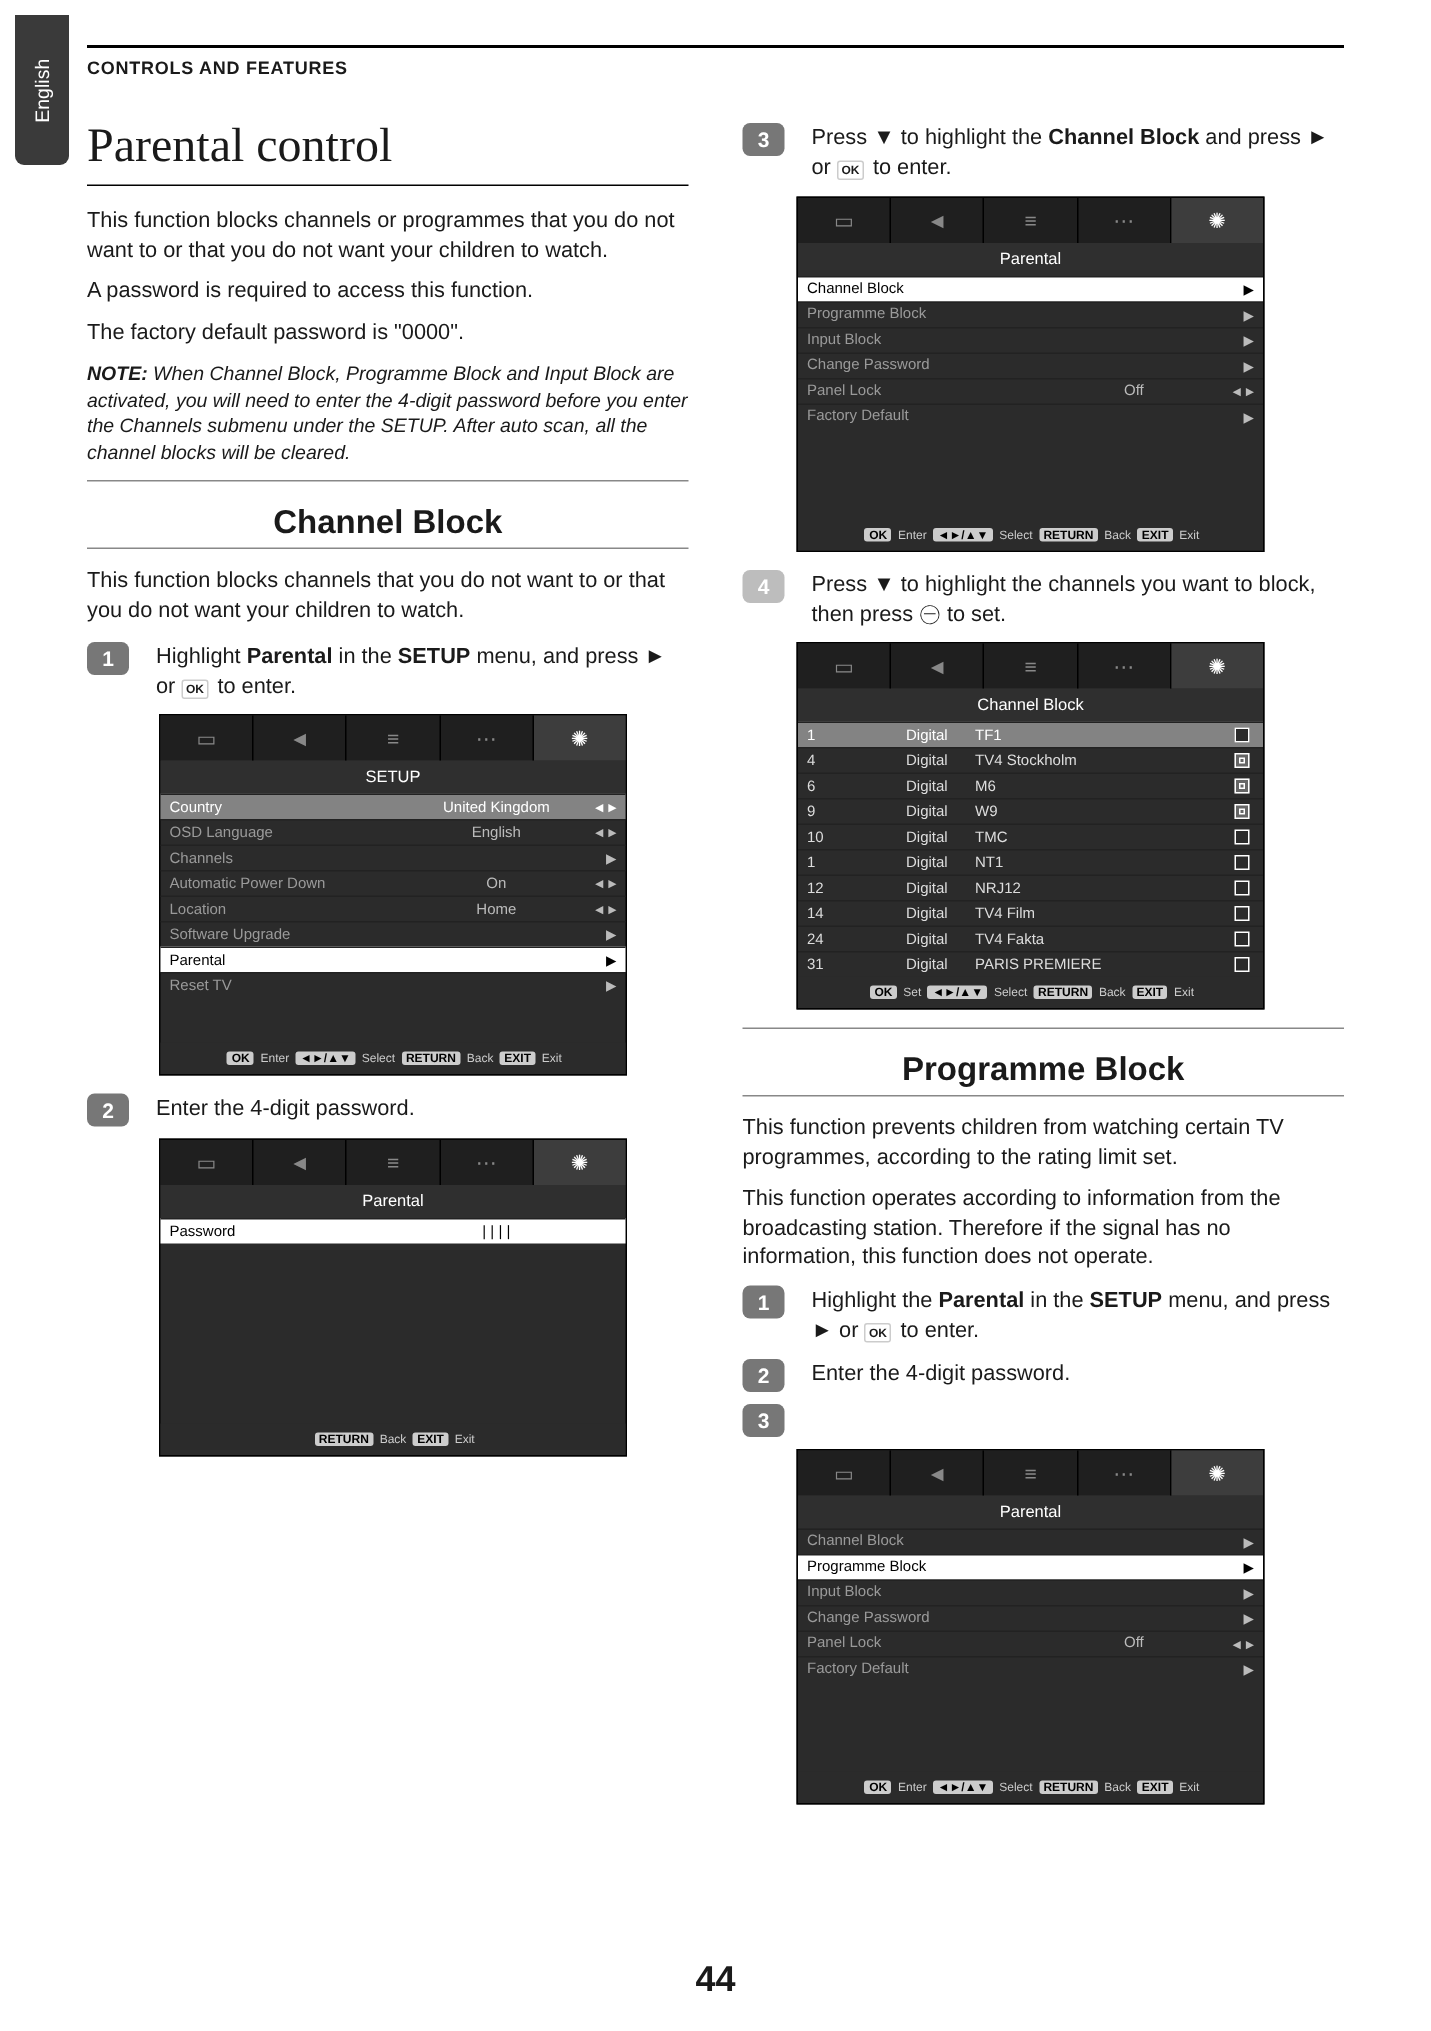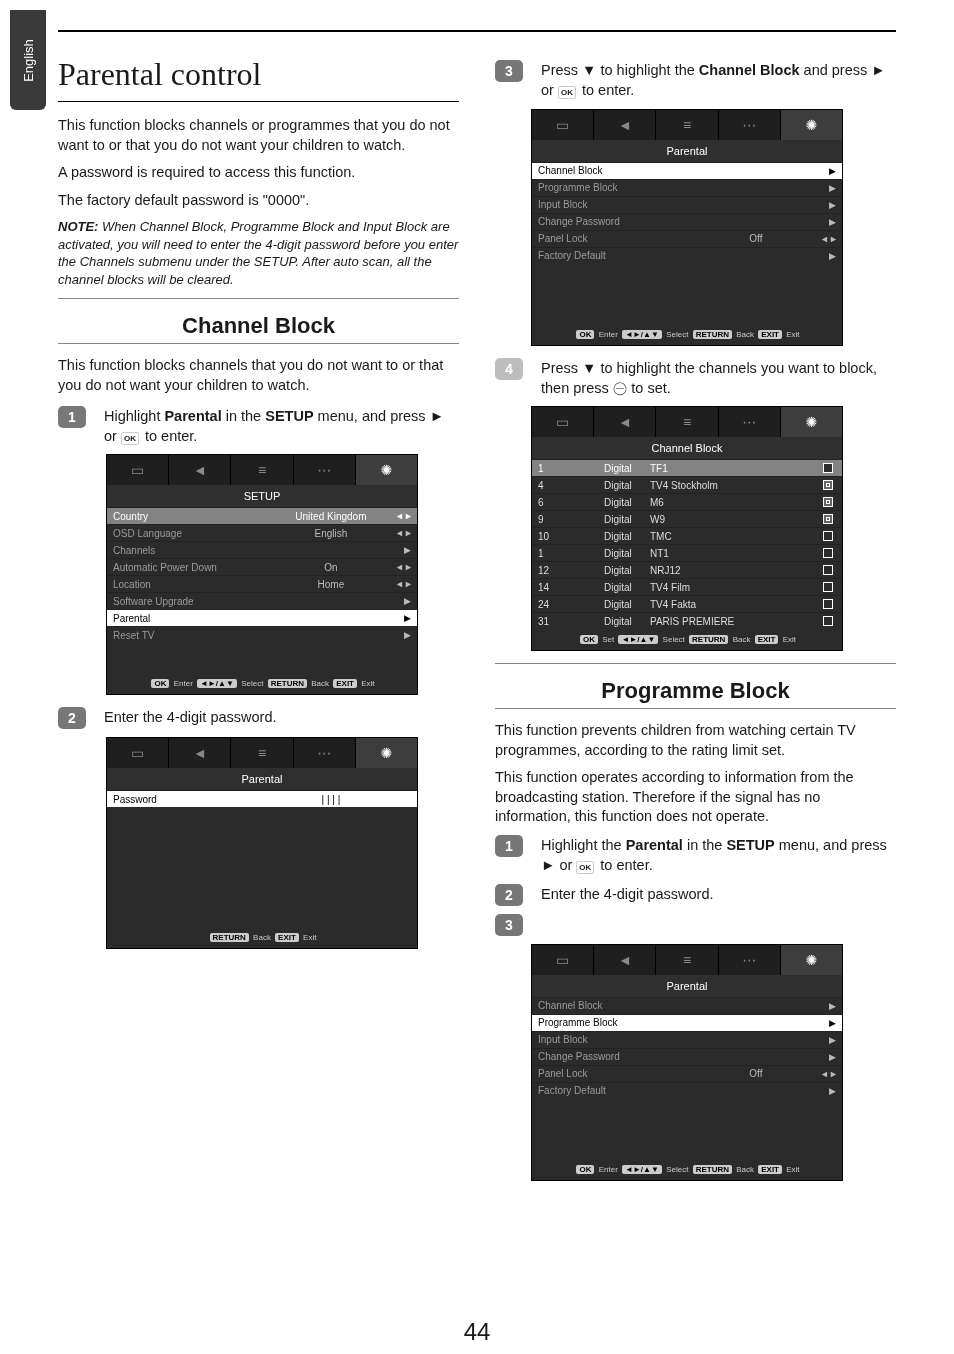--- a/index.html
+++ b/index.html
@@ -133,22 +133,22 @@
   .osd .row.hl .label, .osd .row.hl .val, .osd .row.hl .arrow{ color:#000;}
   .osd .hint {
     font-size:8px; text-align:center; padding:6px 2px; color:#ccc;
     background:#2b2b2b;
   }
   .osd .hint .pill{
     display:inline-block;background:#ccc;color:#000;border-radius:2px;padding:0 3px;margin:0 2px;font-size:8px;font-weight:bold;
   }
   .osd .gap { height:40px; }
   .page-num {
-    position:absolute; bottom:8px; left:0; right:0;
-    text-align:center; font-weight:400; font-size:24px;
+    position:absolute; bottom:20px; left:0; right:0;
+    text-align:center; font-weight:700; font-size:24px;
   }
   
   .osd .clrow{
     display:flex;align-items:center;height:16px;padding:0 6px;font-size:10px;color:#ddd;border-top:1px solid #222;
   }
   .osd .clrow.selrow{ background:#838383; color:#fff;}
   .osd .clrow .c1{width:22px;}
   .osd .clrow .c2{width:46px;padding-left:44px;}
   .osd .clrow .c3{flex:1;}
   .osd .clrow .c4{width:16px;display:flex;align-items:center;justify-content:center;}
@@ -163,20 +163,21 @@
 </style>
 </head>
 <body>
 
 <div class="page">
   <div class="side-tab">
       <span>English</span>
     </div>
 
   <div class="top-border"></div>
+  <div class="header-row">CONTROLS AND FEATURES</div>
 
   <div class="columns">
 
     <div class="col">
       <h1 class="section-title">Parental control</h1>
       <div class="rule"></div>
       <p class="body">This function blocks channels or programmes that you do not want to or that you do not want your children to watch.</p>
       <p class="body" style="margin-top:0">A password is required to access this function.</p>
       <p class="body" style="margin-top:0">The factory default password is "0000".</p>
       <p class="note"><span style="font-weight:bold;font-style:italic">NOTE:</span> <span id="note-tail">When Channel Block, Programme Block and Input Block are activated, you will need to enter the 4-digit password before you enter the Channels submenu under the SETUP. After auto scan, all the channel blocks will be cleared.</span></p>

